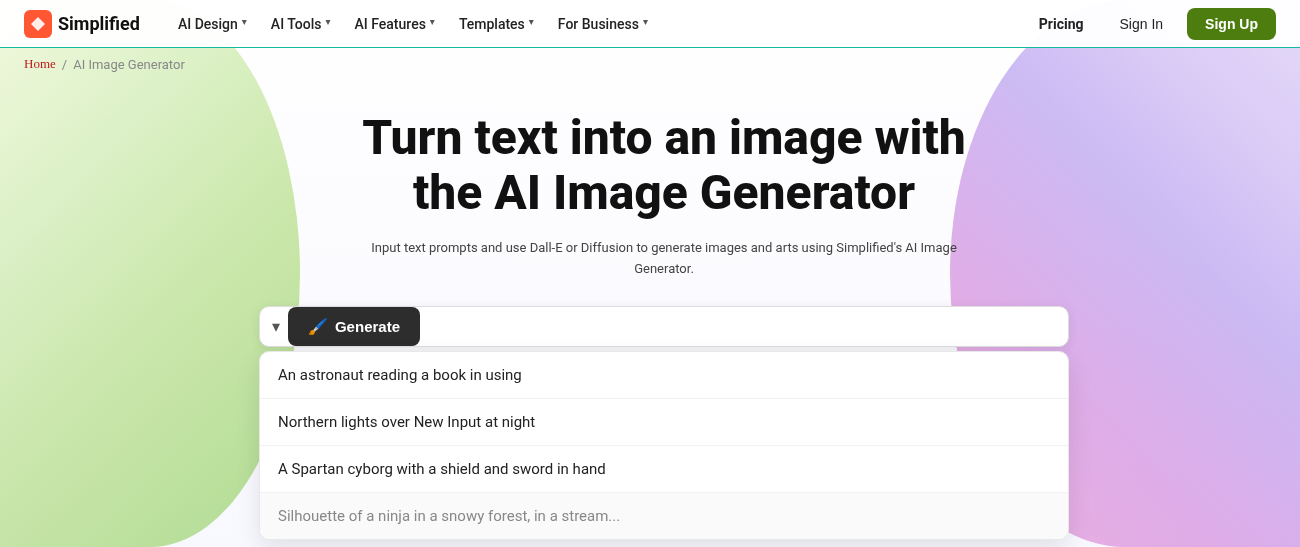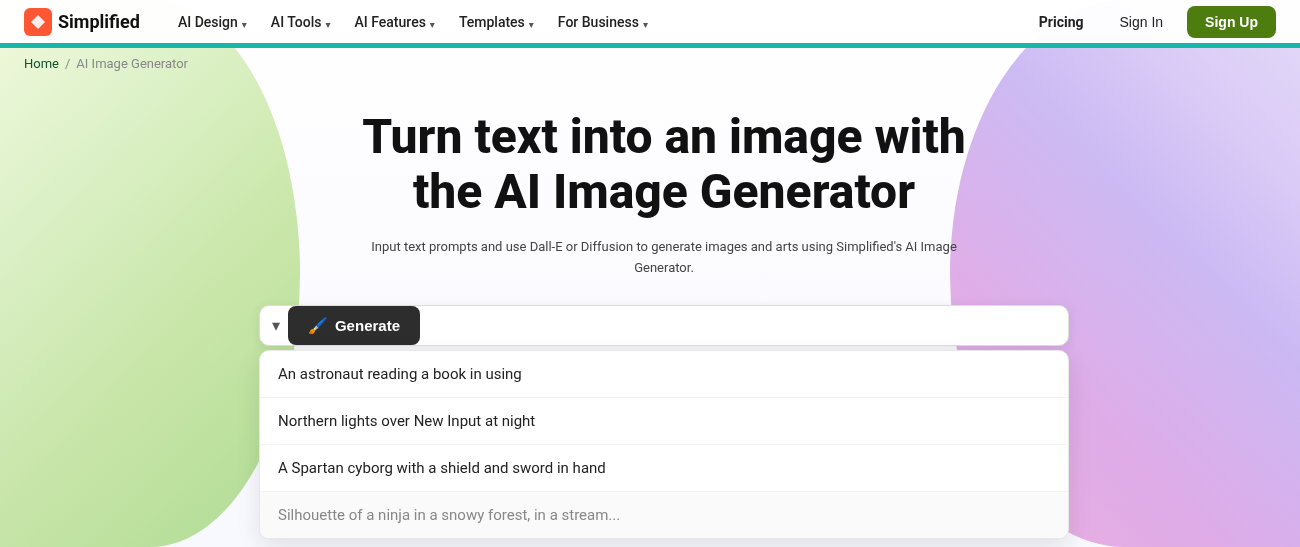--- a/index.html
+++ b/index.html
@@ -41,21 +41,21 @@
 
     
     nav {
       position: relative;
       z-index: 10;
       display: flex;
       align-items: center;
       height: 48px;
       padding: 0 24px;
       background: rgba(255,255,255,0.95);
-      border-bottom: 5px solid #14b8a6;
+      border-bottom: 1px solid #14b8a6;
     }
     .nav-logo {
       display: flex;
       align-items: center;
       gap: 6px;
       margin-right: 28px;
     }
     .logo-icon {
       width: 28px;
       height: 28px;
@@ -66,21 +66,21 @@
       color: #111;
     }
     .nav-items {
       display: flex;
       align-items: center;
       gap: 4px;
       flex: 1;
     }
     .nav-item {
       display: flex;
-      align-items: flex-end;
+      align-items: flex-start;
       gap: 4px;
       padding: 6px 10px;
       font-size: 14px;
       color: #222;
       cursor: pointer;
       border-radius: 6px;
       font-weight: 500;
     }
     .nav-chevron {
       font-size: 10px;
@@ -122,21 +122,21 @@
     .breadcrumb {
       position: relative;
       z-index: 10;
       display: flex;
       align-items: center;
       gap: 6px;
       padding: 8px 24px;
       font-size: 13px;
       color: #555;
     }
-    .breadcrumb a { color: #14532d; text-decoration: none; }
+    .breadcrumb a { color: #b91c1c; text-decoration: none; font-family: Liberation Serif, serif; }
     .breadcrumb span { color: #888; }
 
     
     .hero {
       position: relative;
       z-index: 5;
       display: flex;
       flex-direction: column;
       align-items: center;
       padding-top: 30px;

